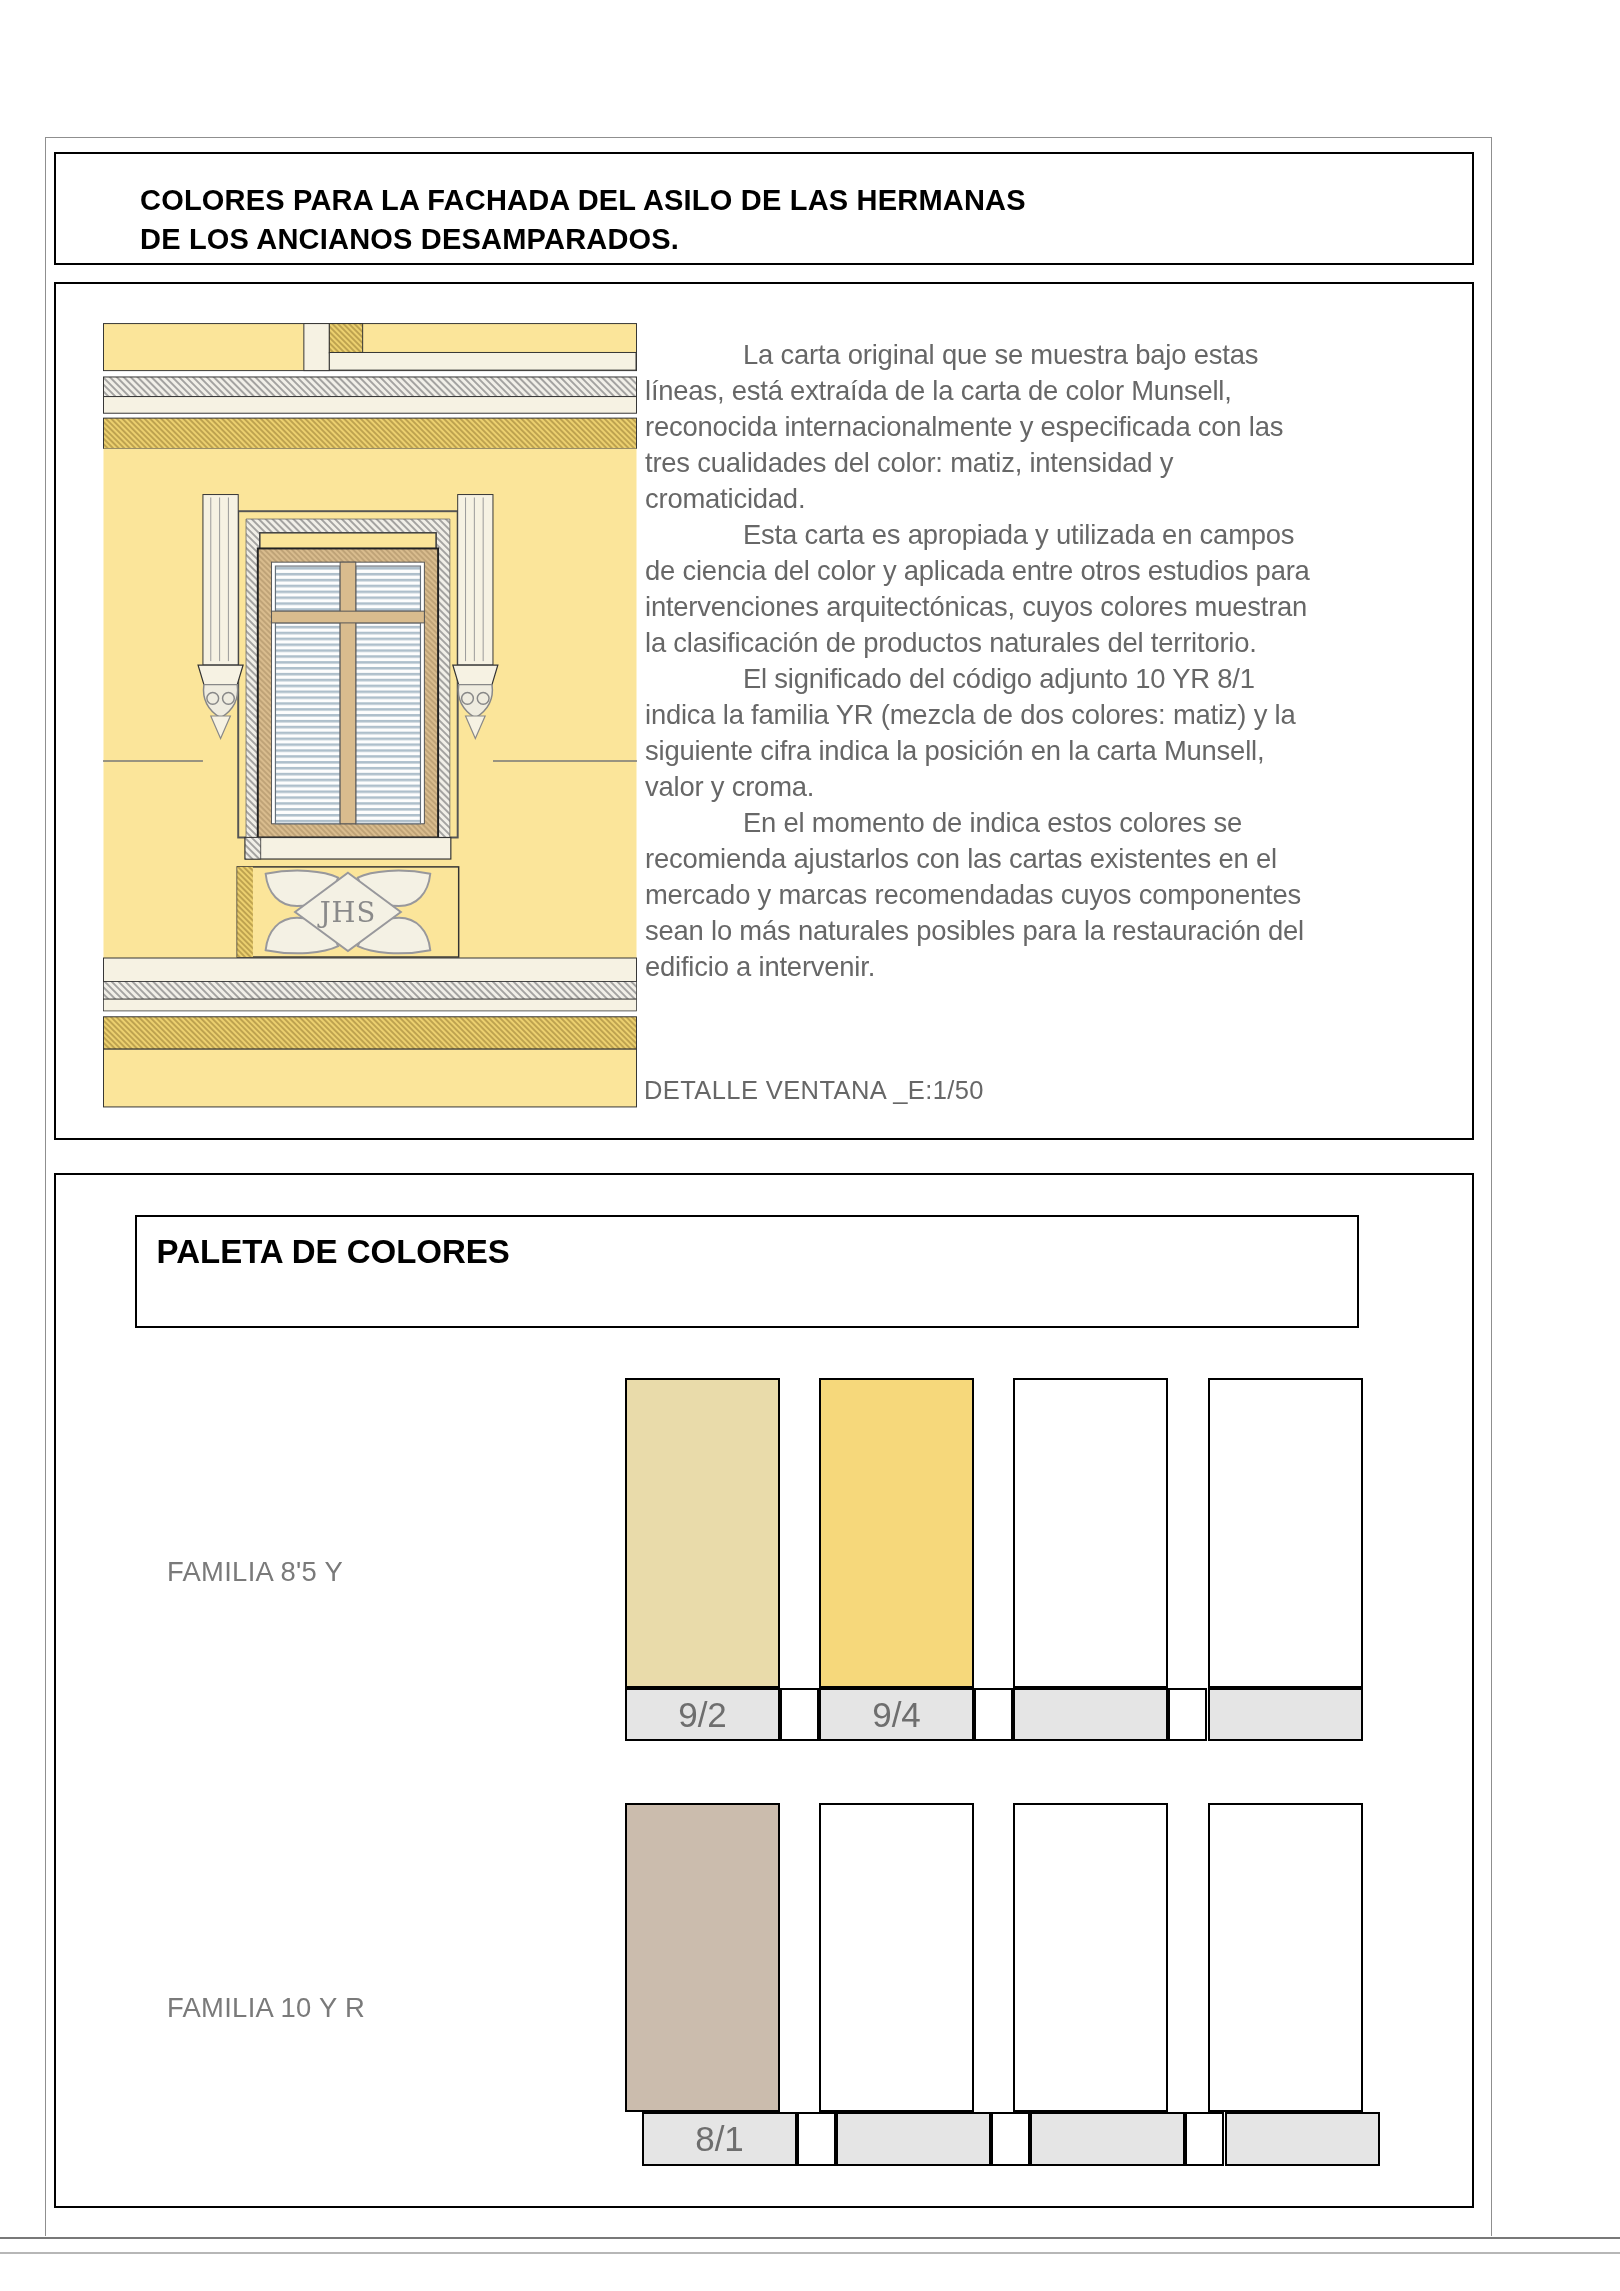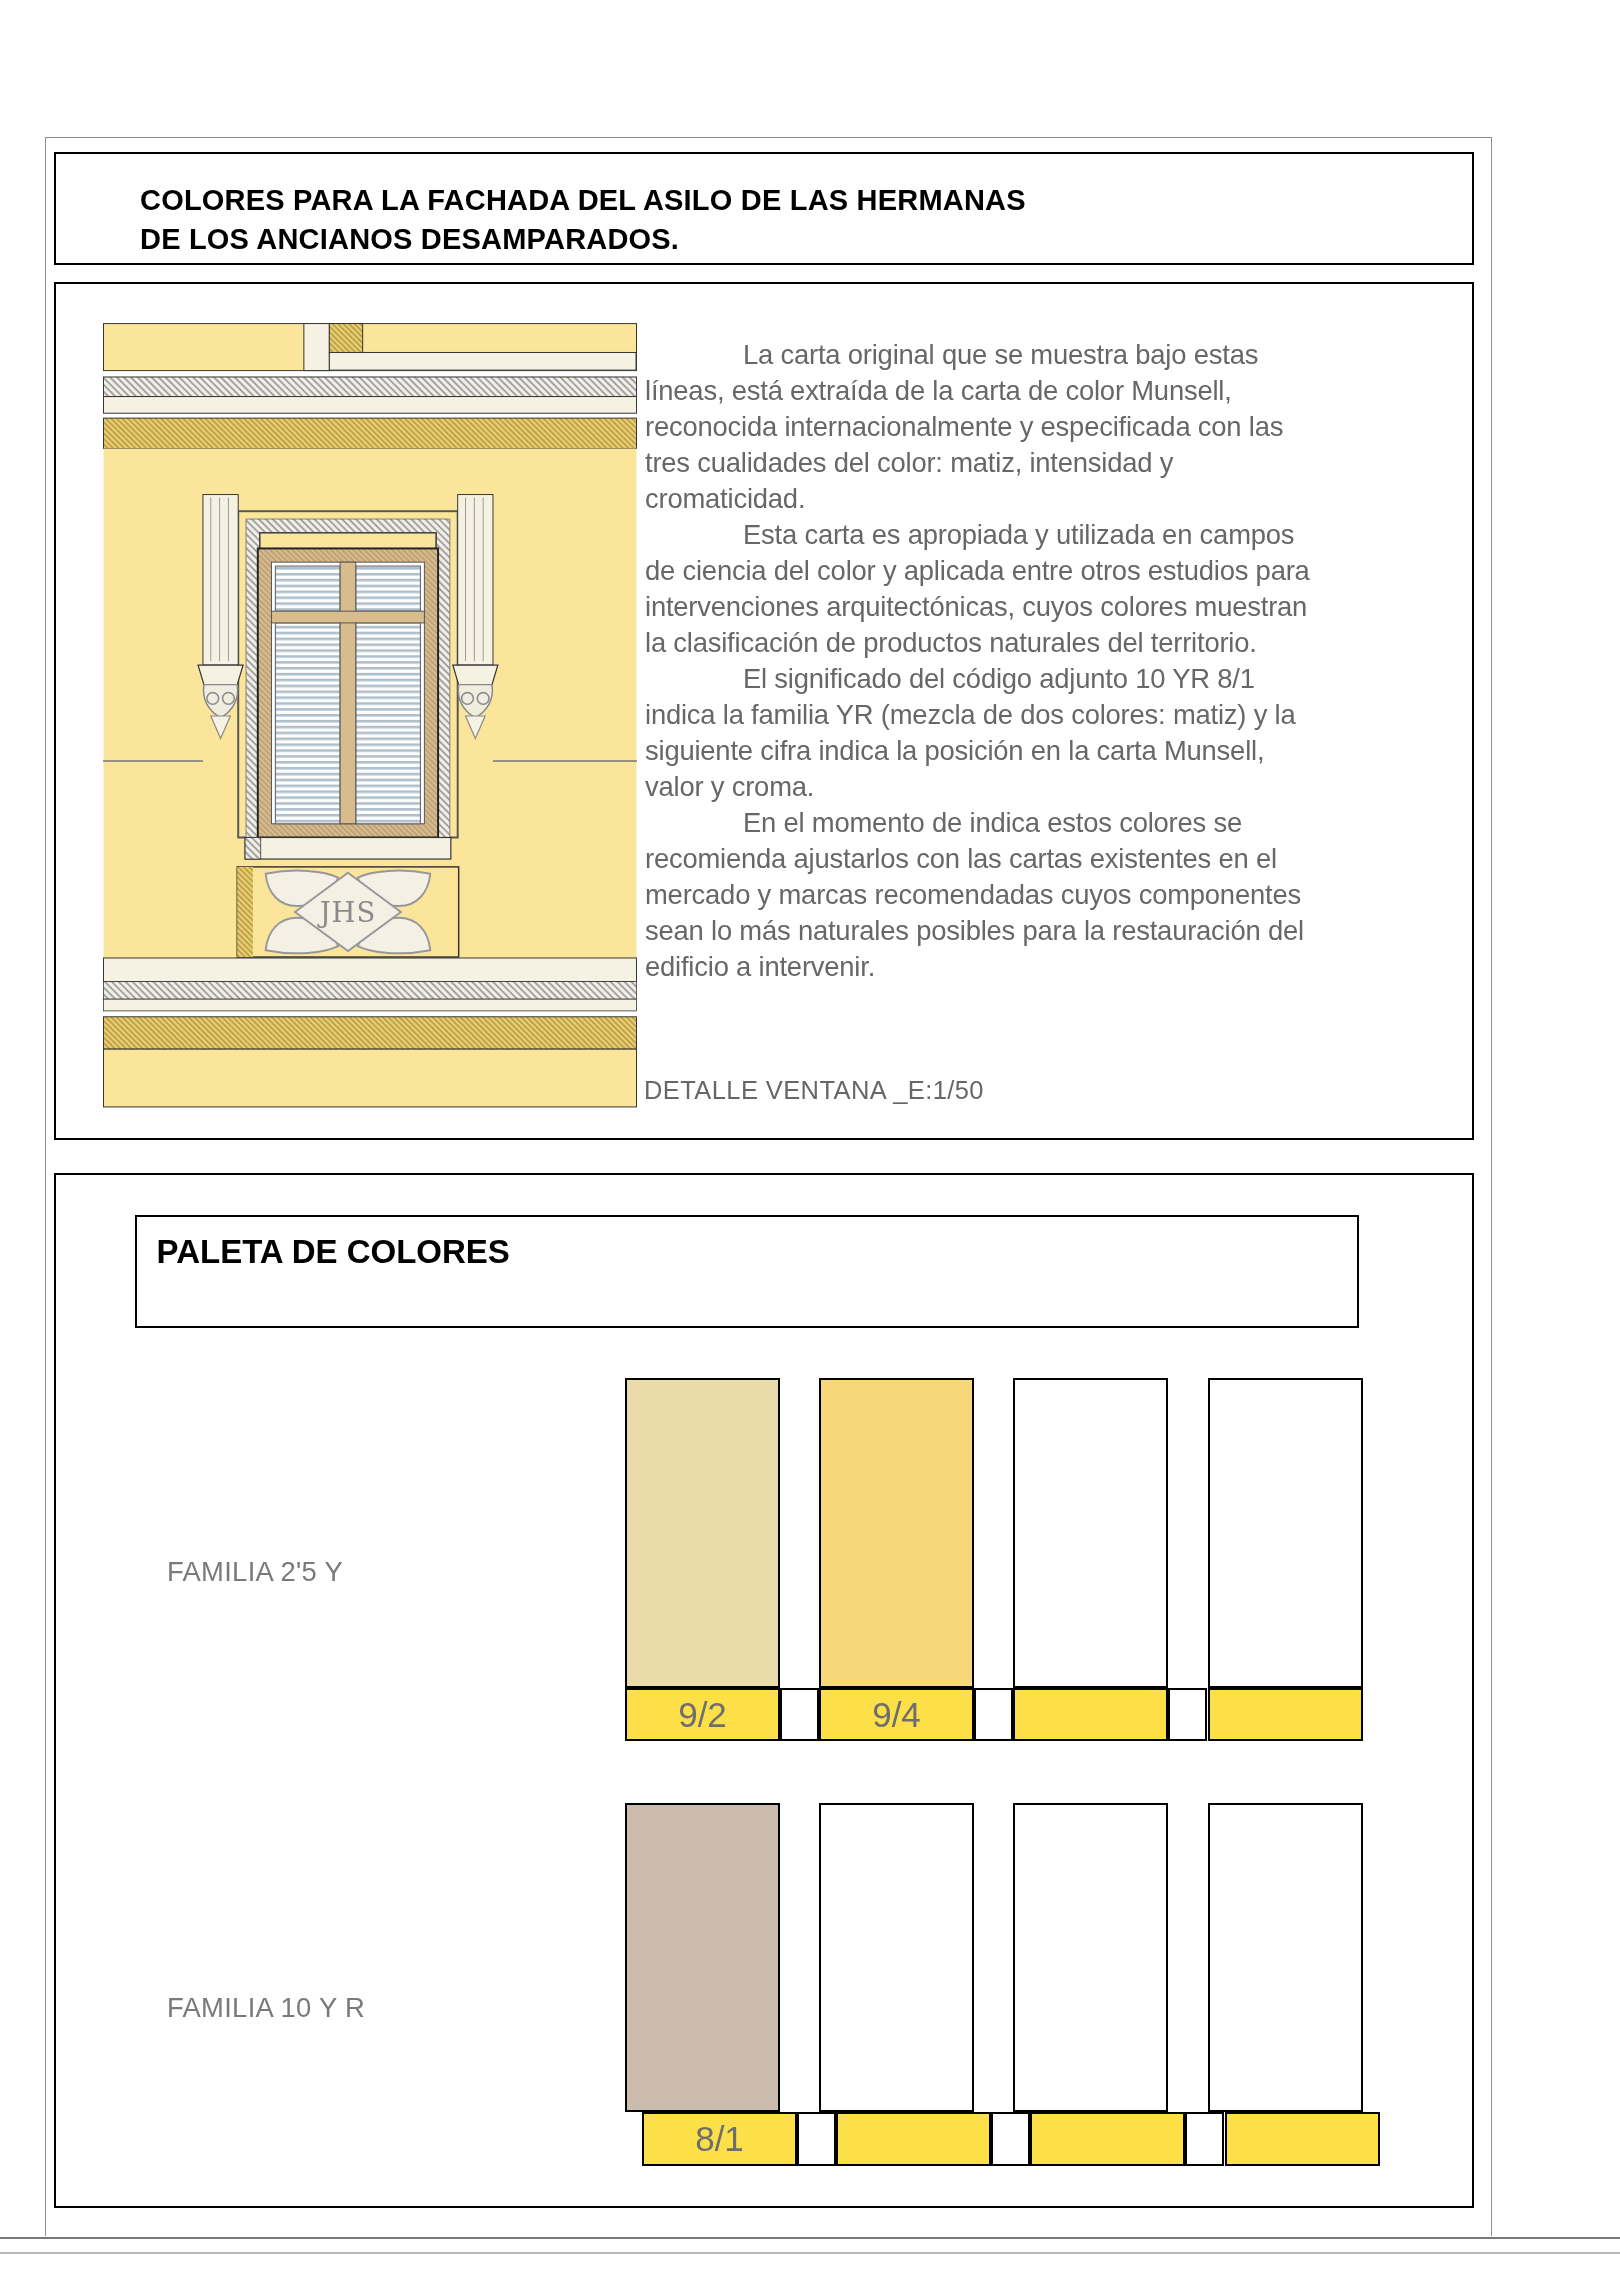--- a/index.html
+++ b/index.html
@@ -18,21 +18,21 @@
   .paragraphs{left:645px;top:337px;width:682px;color:#676767;font-size:27.4px;line-height:36px;letter-spacing:-0.2px;}
   .paragraphs p{margin:0;text-indent:98px;}
   .caption{left:644px;top:1076px;color:#676767;font-size:25.5px;letter-spacing:0.4px;}
   
   .palette-box{left:54px;top:1173px;width:1420px;height:1035px;border:2px solid #000;}
   .palette-header{left:135px;top:1215px;width:1224px;height:113px;border:2px solid #000;padding:12.7px 0 0 19.6px;}
   .palette-header div{font-size:33px;font-weight:bold;color:#000;line-height:44px;white-space:pre;}
   .family-label{left:167px;color:#7a7a7a;font-size:27.4px;letter-spacing:0.3px;}
   .fam-1{top:1556px;} .fam-2{top:1972px;margin-top:20px;}
   .swatch{border:2px solid #000;background:#fff;}
-  .label-cell{border:2px solid #000;background:#fde047;color:#6e6e6e;font-size:35px;text-align:center;}
+  .label-cell{border:2px solid #000;background:#e5e5e5;color:#6e6e6e;font-size:35px;text-align:center;}
   .gap-cell{border:2px solid #000;background:#fff;}
   
   .r1s{top:1378px;height:310px;} .r1l{top:1688px;height:53px;line-height:49px;}
   .r2s{top:1803px;height:309px;} .r2l{top:2112px;height:54px;line-height:50px;margin-left:17px;}
   .c1{left:625px;width:155px;} .c2{left:819px;width:155px;} .c3{left:1013px;width:155px;} .c4{left:1208px;width:155px;}
   .g1{left:780px;width:39px;} .g2{left:974px;width:39px;} .g3{left:1168px;width:39px;}
 </style>
 </head>
 <body>
 
@@ -153,21 +153,21 @@
 </div>
 
 <div class="abs caption">DETALLE VENTANA _E:1/50</div>
 
 <div class="abs palette-box"></div>
 
 <div class="abs palette-header">
   <div>PALETA DE COLORES</div>
 </div>
 
-<div class="abs family-label fam-1">FAMILIA 2'5 Y</div>
+<div class="abs family-label fam-1">FAMILIA 8'5 Y</div>
 <div class="abs family-label fam-2">FAMILIA 10 Y R</div>
 
 <div class="abs swatch r1s c1" style="background: rgb(233, 219, 170);"></div>
 <div class="abs swatch r1s c2" style="background: rgb(246, 216, 123);"></div>
 <div class="abs swatch r1s c3" style="background: rgb(255, 255, 255);"></div>
 <div class="abs swatch r1s c4" style="background: rgb(255, 255, 255);"></div>
 
 <div class="abs label-cell r1l c1">9/2</div>
 <div class="abs gap-cell r1l g1"></div>
 <div class="abs label-cell r1l c2">9/4</div>

